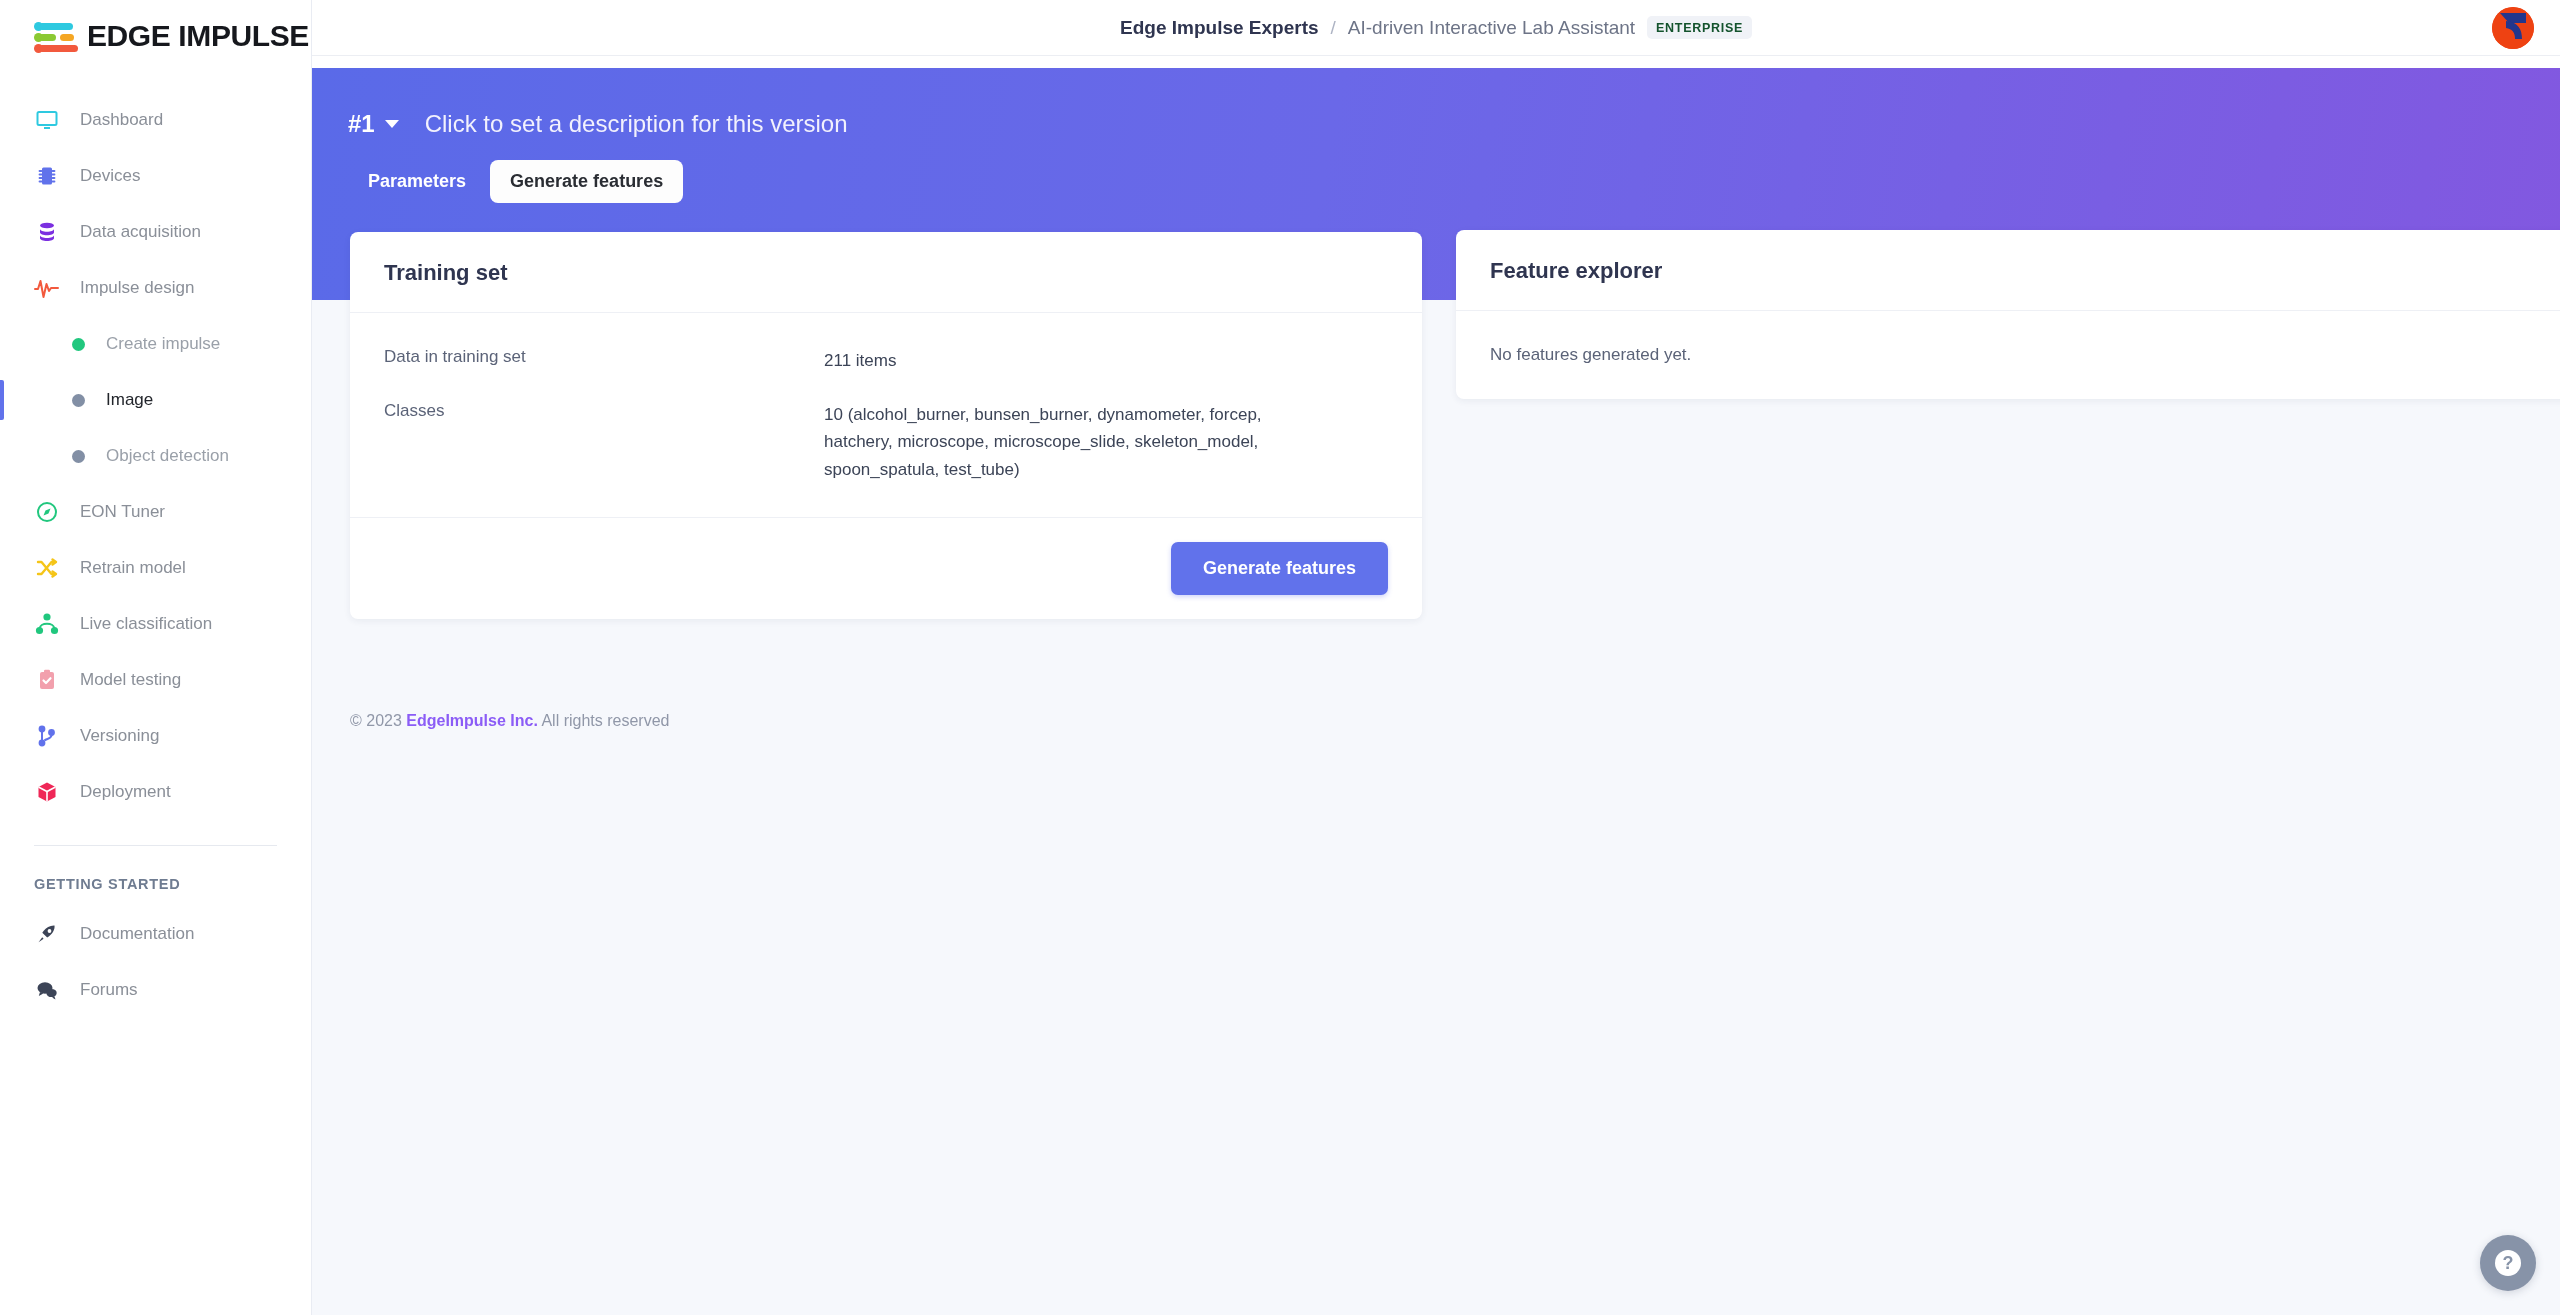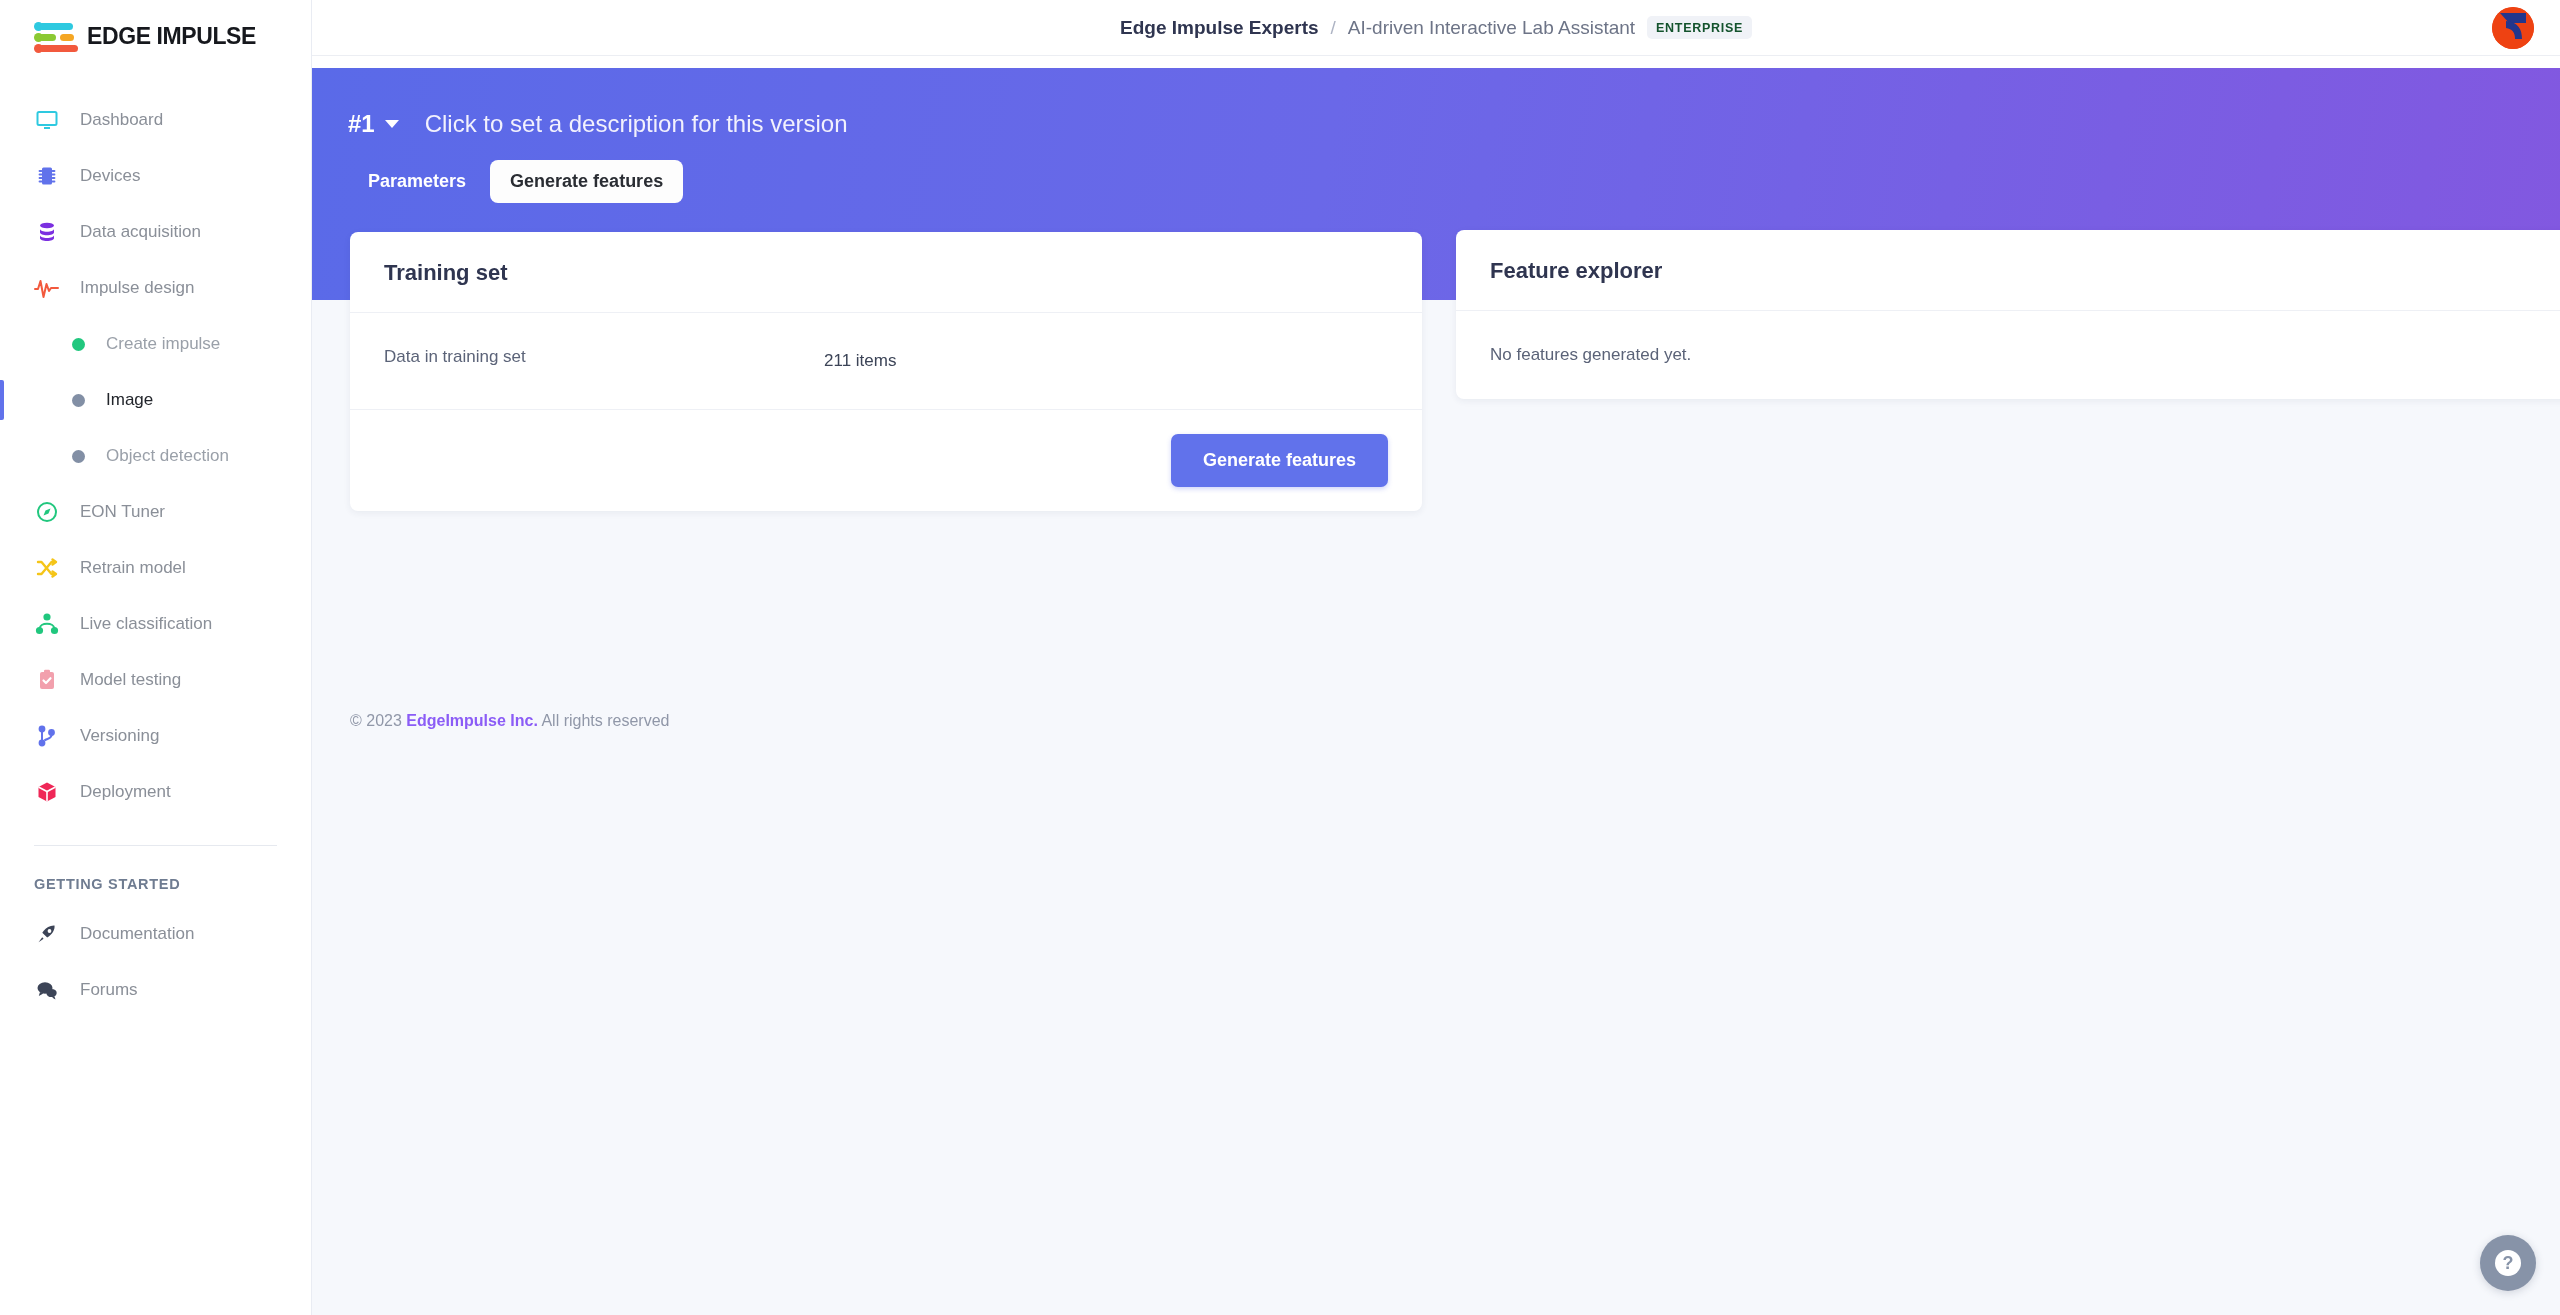--- a/index.html
+++ b/index.html
@@ -18,21 +18,21 @@
     border-right: 1px solid #e9ecf3;
     z-index: 20;
   }
   #logo-wrap {
     height: 72px; display: flex; align-items: center; padding-left: 34px;
   }
   .logo-marks { width: 44px; height: 32px; position: relative; margin-right: 9px; }
   .lg-row { position: absolute; height: 7px; border-radius: 4px; }
   .lg-dot { position: absolute; width: 9px; height: 9px; border-radius: 50%; }
   .logo-text {
-    font-size: 23px; font-weight: bold; letter-spacing: -0.4px; color: #16181d;
+    font-size: 30px; font-weight: bold; letter-spacing: -0.4px; color: #16181d;
   }
   #nav { padding-top: 20px; }
   .nav-item {
     display: flex; align-items: center;
     height: 56px; padding-left: 34px;
     color: #8a8f98; font-size: 17px;
     position: relative; cursor: pointer;
   }
   .nav-item .ni-icon {
     width: 26px; height: 26px; margin-right: 20px;
@@ -365,20 +365,24 @@
 
 <div class="card" id="card-training">
   <div class="card-head">
     <div class="card-title">Training set</div>
   </div>
   <div class="card-body">
     <div class="kv-row">
       <div class="kv-key">Data in training set</div>
       <div class="kv-val">211 items</div>
     </div>
+    <div class="kv-row">
+      <div class="kv-key">Classes</div>
+      <div class="kv-val">10 (alcohol_burner, bunsen_burner, dynamometer, forcep, hatchery, microscope, microscope_slide, skeleton_model, spoon_spatula, test_tube)</div>
+    </div>
   </div>
   <div class="card-footer">
     <button class="btn-primary">Generate features</button>
   </div>
 </div>
 
 <div class="card" id="card-explorer">
   <div class="card-head">
     <div class="card-title">Feature explorer</div>
   </div>

